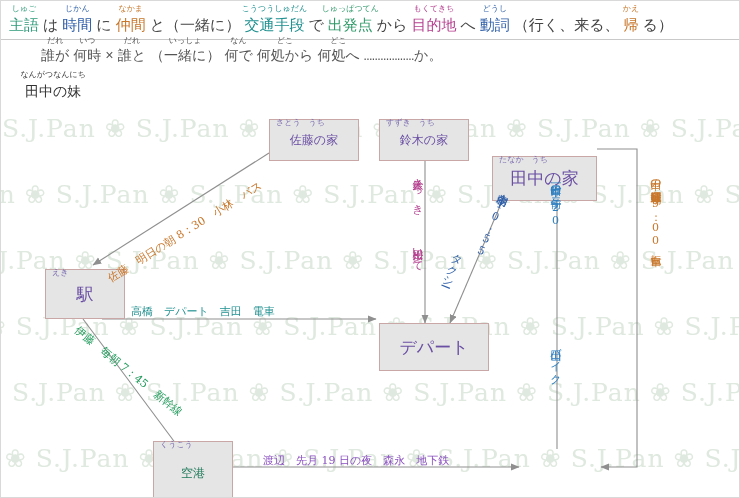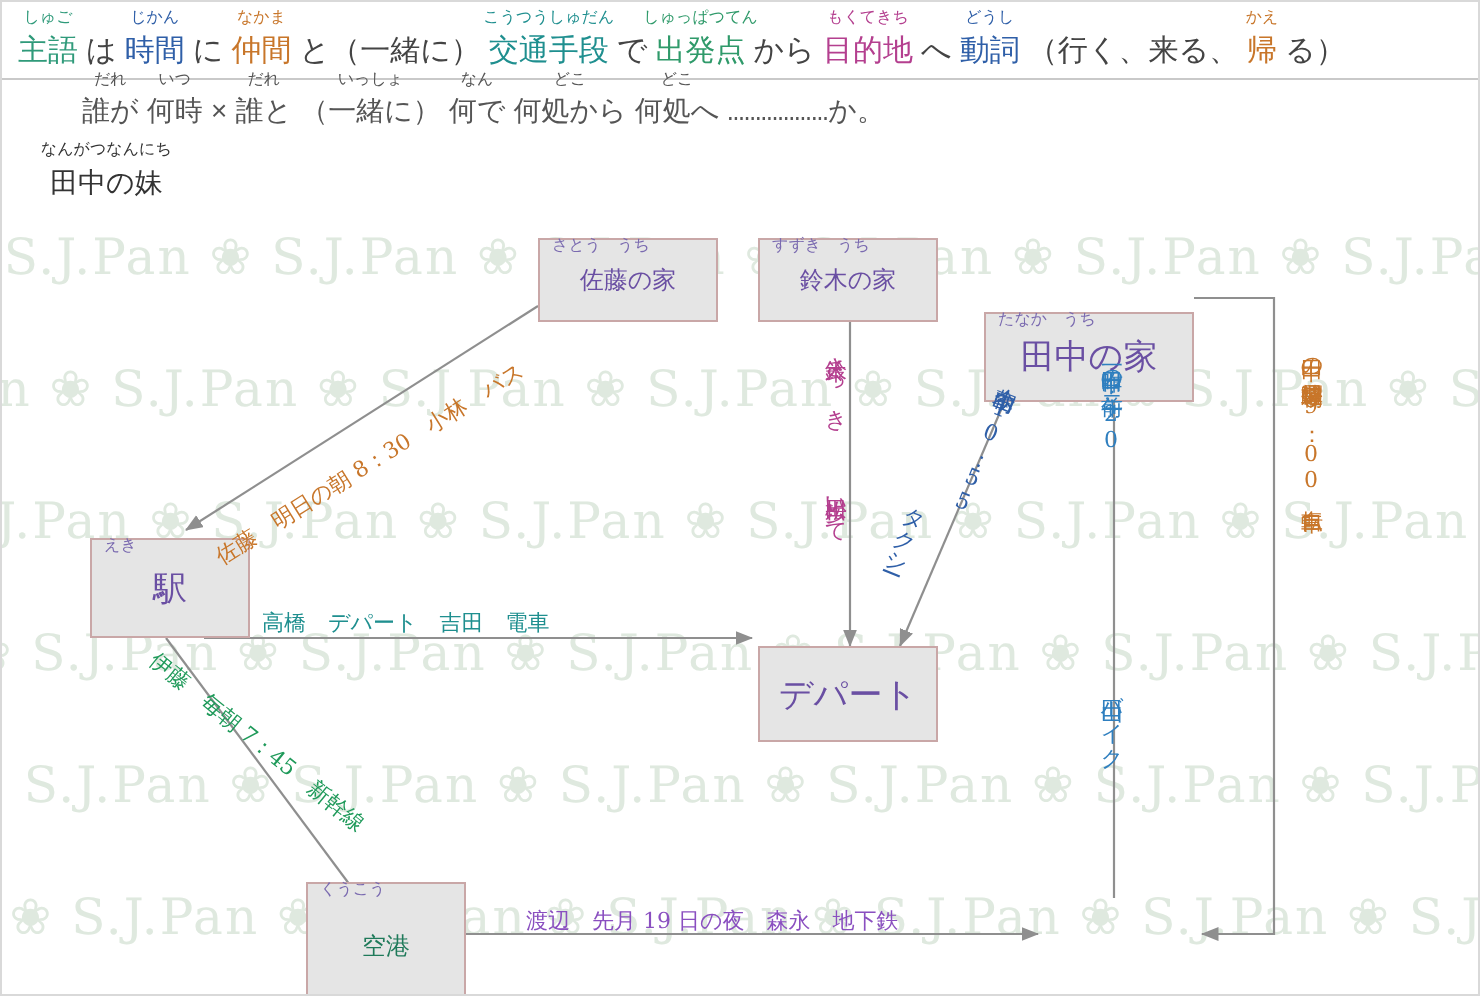--- a/index.html
+++ b/index.html
@@ -165,21 +165,21 @@
   <div class="box purple" style="left:491px;top:118px;width:105px;height:45px;margin-top:37px;">
     <span class="bx-furi">たなか　うち</span>
     <span class="box-label" style="font-size:17px">田中の家</span>
   </div>
 
   <div class="box purple" style="left:44px;top:268px;width:80px;height:50px;">
     <span class="bx-furi">えき</span>
     <span class="box-label" style="font-size:17px">駅</span>
   </div>
 
-  <div class="box purple" style="left:378px;top:322px;width:90px;height:48px;">
+  <div class="box purple" style="left:378px;top:322px;width:110px;height:48px;">
     <span class="box-label" style="font-size:17px">デパート</span>
   </div>
 
   <div class="box green" style="left:152px;top:440px;width:80px;height:64px;">
     <span class="bx-furi">くうこう</span>
     <span class="box-label" style="font-size:12px">空港</span>
   </div>
 
 
   <div class="elabel rot-ne" style="left:104px;top:272px;color:#c8762a;">佐藤　明日の朝 8：30　小林　バス</div>

